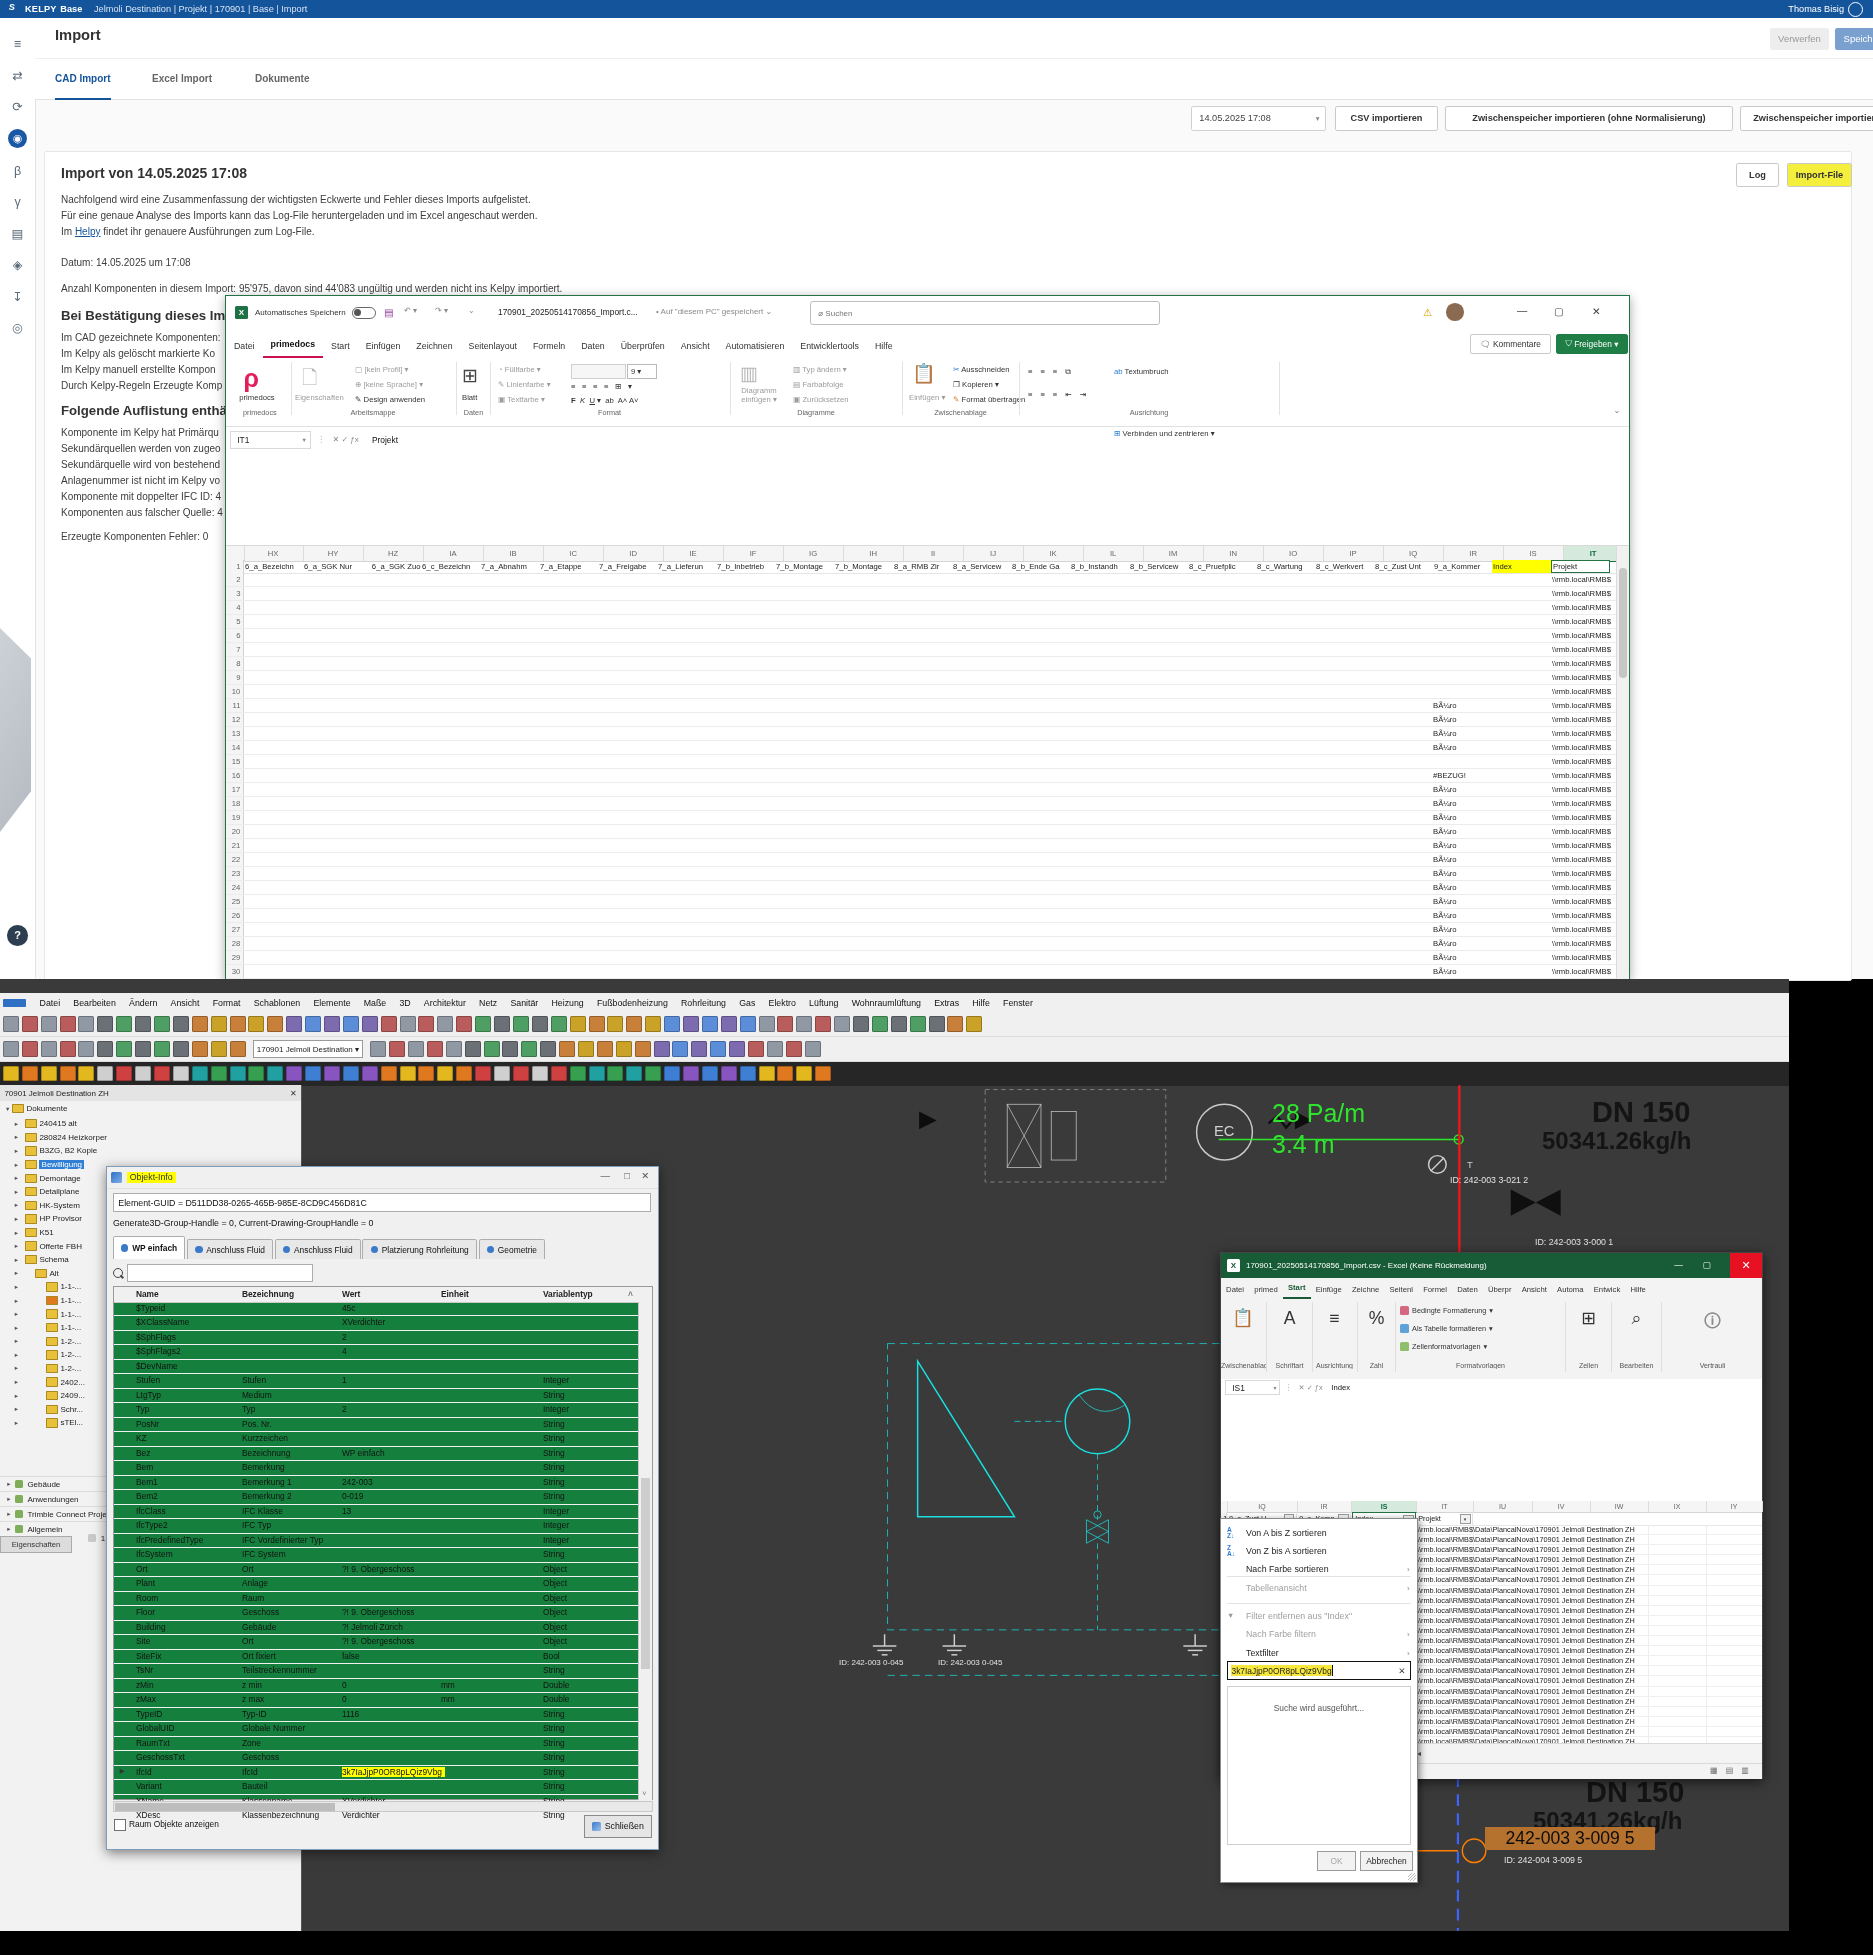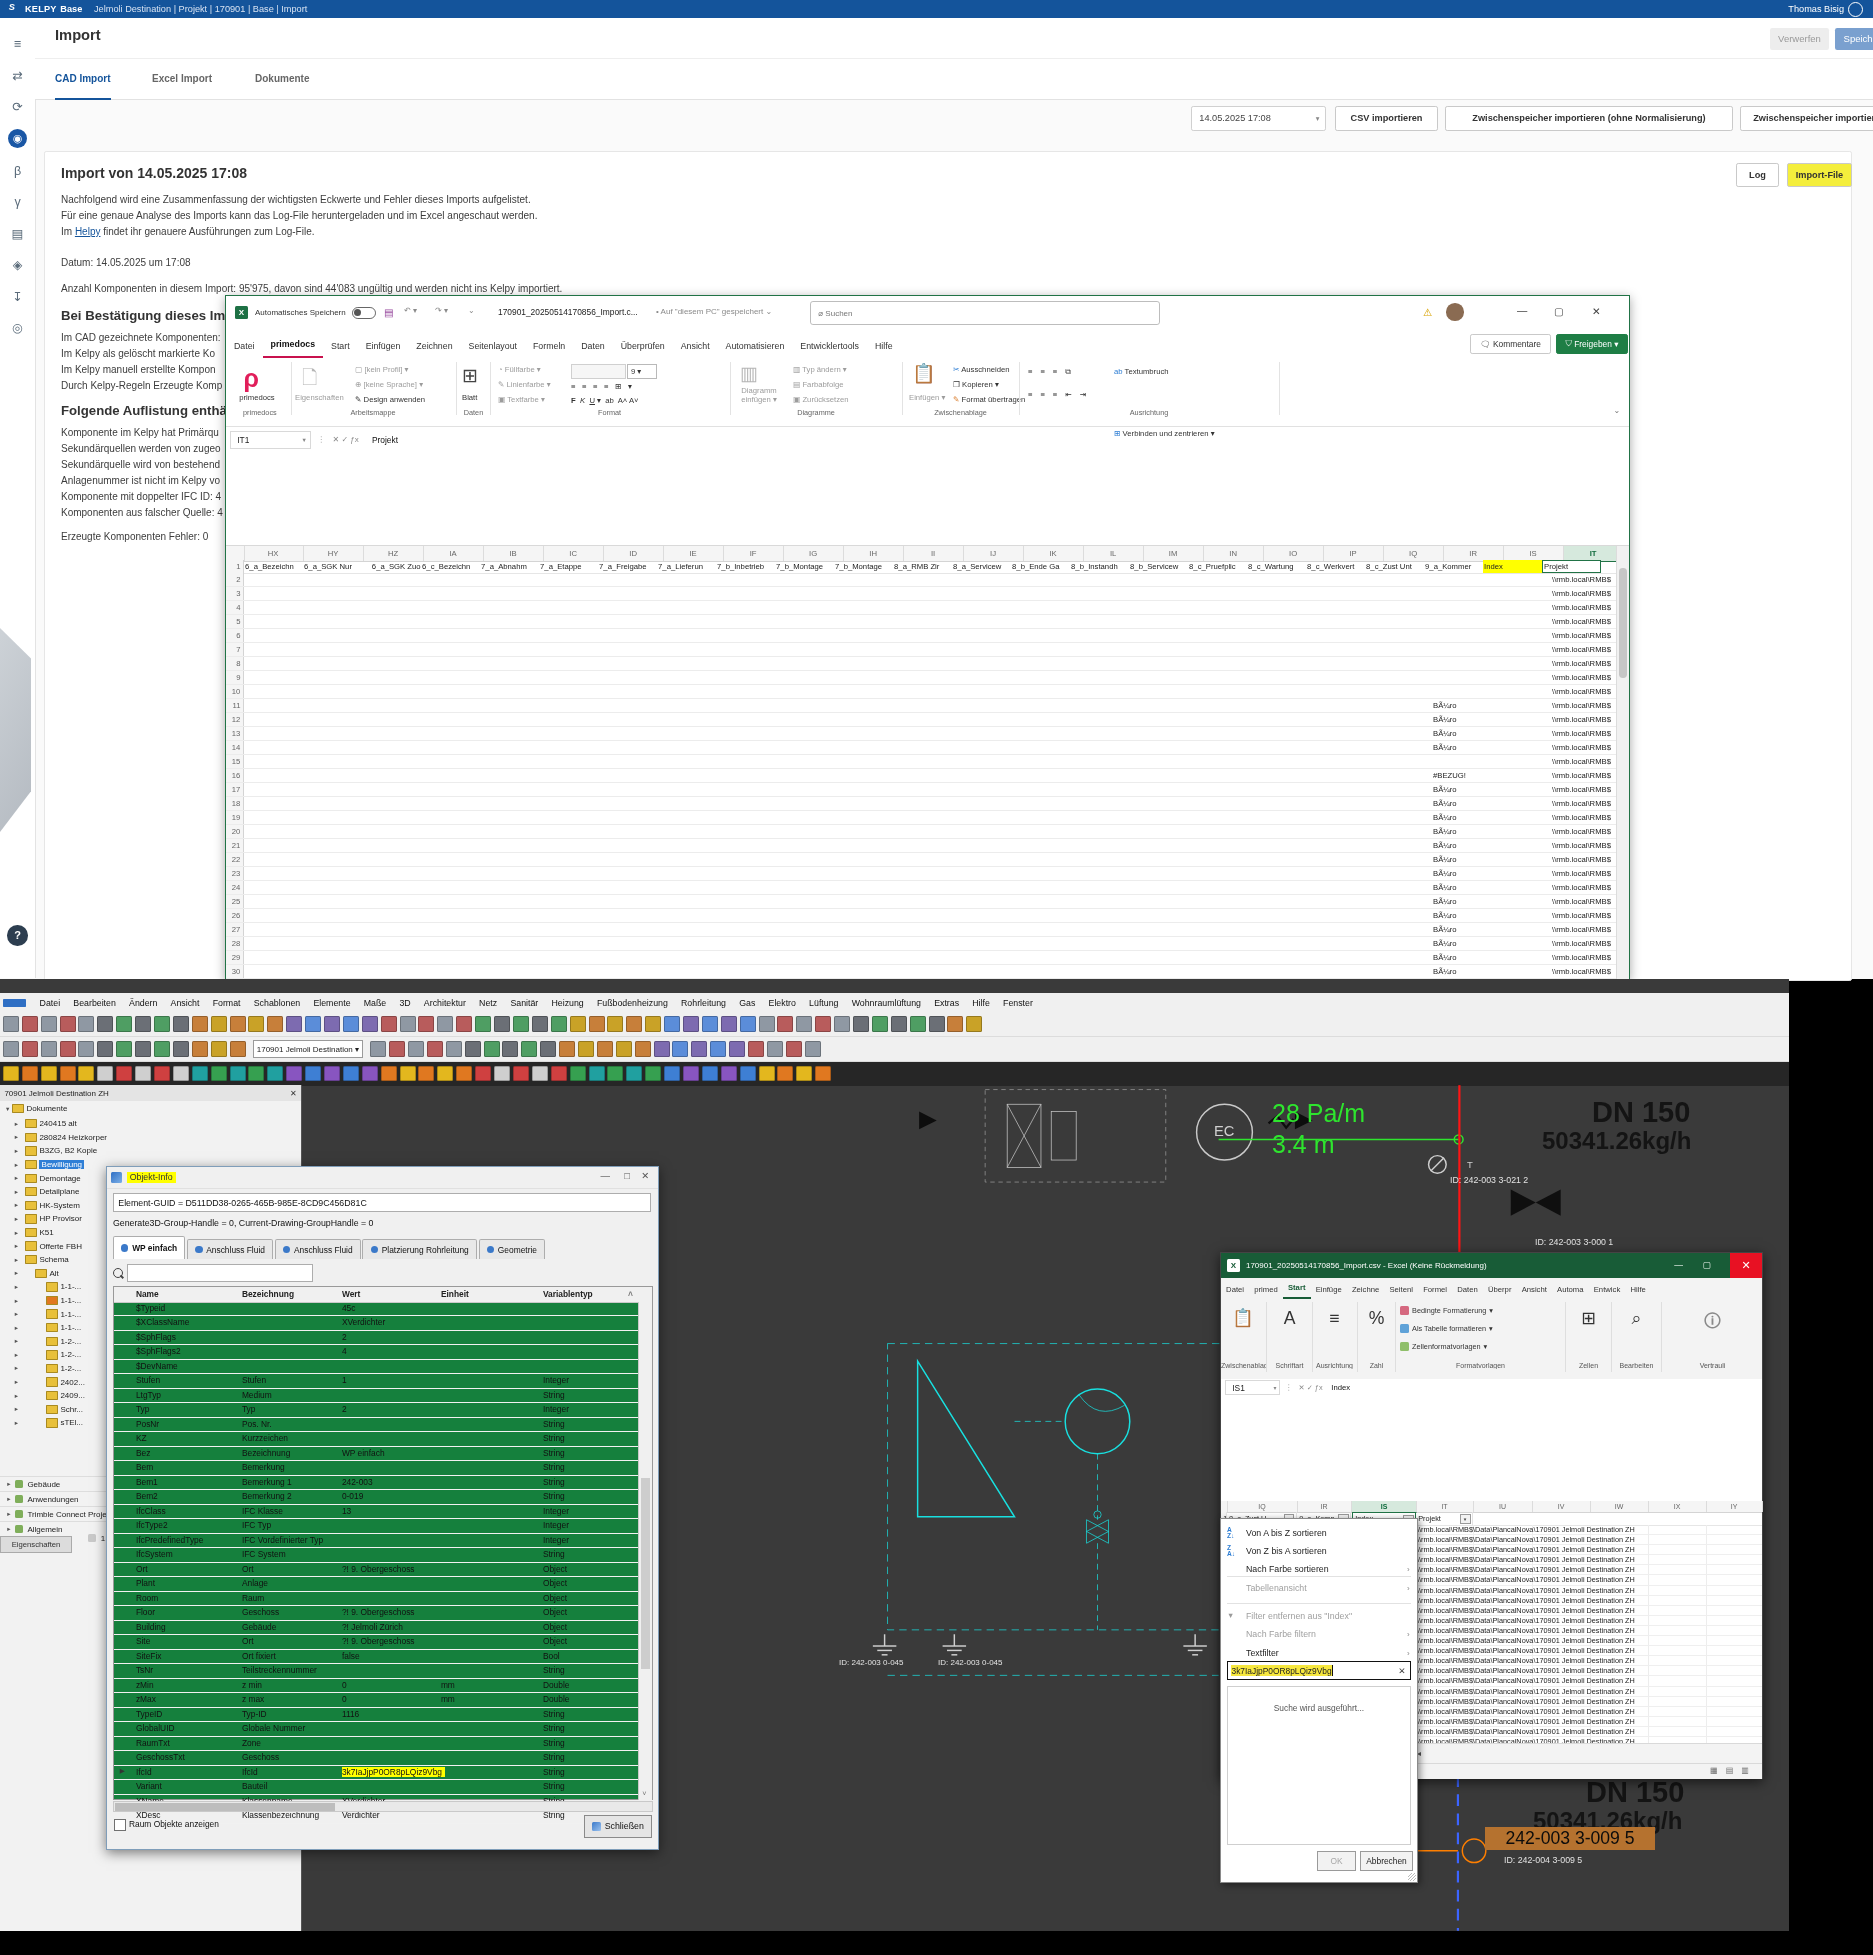--- a/index.html
+++ b/index.html
@@ -548,21 +548,21 @@
           </span><span class="hcell" style="position:relative;display:inline-flex;vertical-align:top;">
             <span>8_a_Servicew</span>
           </span><span class="hcell" style="position:relative;display:inline-flex;vertical-align:top;">
             <span>8_b_Ende Ga</span>
           </span><span class="hcell" style="position:relative;display:inline-flex;vertical-align:top;">
             <span>8_b_Instandh</span>
           </span><span class="hcell" style="position:relative;display:inline-flex;vertical-align:top;">
             <span>8_b_Servicew</span>
           </span><span class="hcell" style="position:relative;display:inline-flex;vertical-align:top;">
             <span>8_c_Pruefplic</span>
-          </span><span class="hcell" style="position:relative;display:inline-flex;vertical-align:top;">
+          </span><span class="hcell" style="position:relative;display:inline-flex;vertical-align:top;margin-left:9px;">
             <span>8_c_Wartung</span>
           </span><span class="hcell" style="position:relative;display:inline-flex;vertical-align:top;">
             <span>8_c_Werkvert</span>
           </span><span class="hcell" style="position:relative;display:inline-flex;vertical-align:top;">
             <span>8_c_Zust Unt</span>
           </span><span class="hcell" style="position:relative;display:inline-flex;vertical-align:top;">
             <span>9_a_Kommer</span>
           </span><span class="hcell hl" style="position:relative;display:inline-flex;vertical-align:top;">
             <span>Index</span>
           </span><span class="hcell sel" style="position:relative;display:inline-flex;vertical-align:top;">

